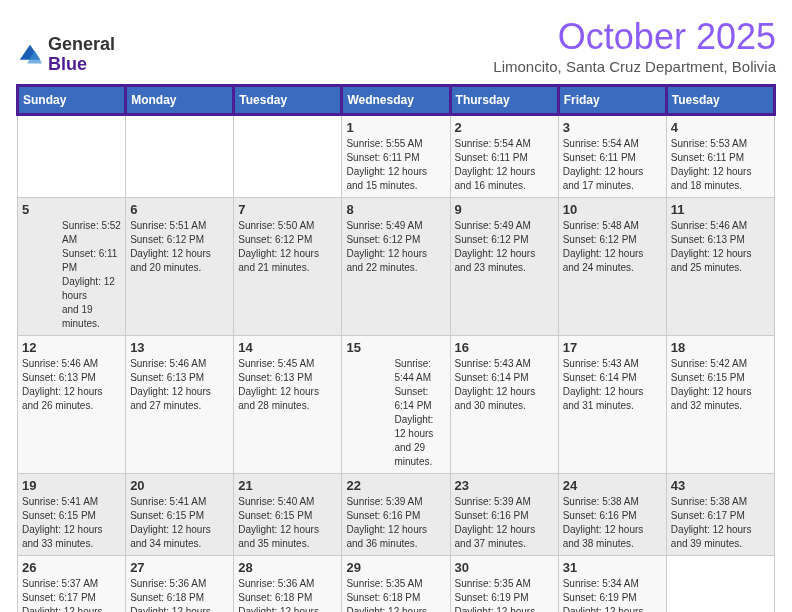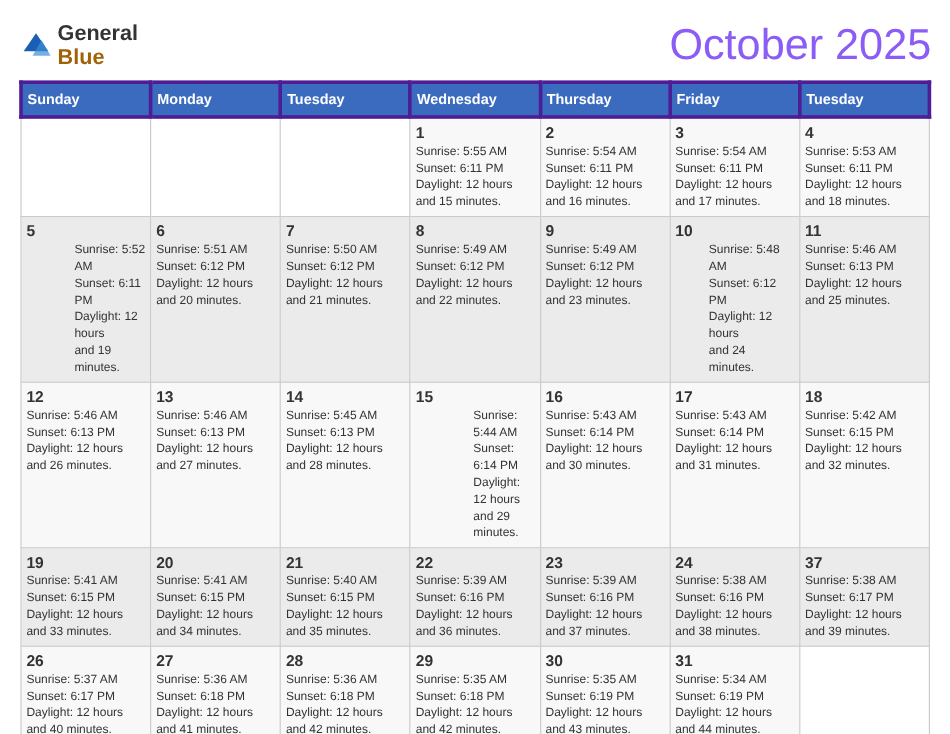--- a/index.html
+++ b/index.html
@@ -20,21 +20,21 @@
       display: flex;
       align-items: center;
       gap: 4px;
     }
     .logo-text {
       font-size: 18px;
       font-weight: bold;
       line-height: 1.1;
     }
     .logo-general { color: #333; }
-    .logo-blue { color: #a16207; }
+    .logo-blue { color: #4c1d95; }
     .logo-icon {
       width: 28px;
       height: 28px;
     }
     .title-area {
       text-align: right;
     }
     .month-title {
       font-size: 36px;
       font-weight: normal;
@@ -95,20 +95,21 @@
       <polygon points="15,4 26,20 4,20" fill="#1a5fb4"></polygon>
       <polygon points="20,10 28,24 12,24" fill="#3a8fd4" opacity="0.7"></polygon>
     </svg>
     <div class="logo-text">
       <span class="logo-general">General</span><br>
       <span class="logo-blue">Blue</span>
     </div>
   </div>
   <div class="title-area">
     <div class="month-title">October 2025</div>
+    <div class="subtitle">Limoncito, Santa Cruz Department, Bolivia</div>
   </div>
 </div>
 
 <table class="calendar">
   <thead>
     <tr>
     <th>Sunday</th>
         <th>Monday</th>
         <th>Tuesday</th>
         <th>Wednesday</th>
@@ -182,21 +183,21 @@
         </td>
         <td>
           <div class="day-number">9</div>
           <div class="day-info" style="white-space: pre-line;">Sunrise: 5:49 AM
 Sunset: 6:12 PM
 Daylight: 12 hours
 and 23 minutes.</div>
         </td>
         <td>
           <div class="day-number">10</div>
-          <div class="day-info" style="white-space: pre-line; margin-left: 28px;">Sunrise: 5:48 AM
+          <div class="day-info" style="white-space: pre-line;">Sunrise: 5:48 AM
 Sunset: 6:12 PM
 Daylight: 12 hours
 and 24 minutes.</div>
         </td>
         <td>
           <div class="day-number">11</div>
           <div class="day-info" style="white-space: pre-line;">Sunrise: 5:46 AM
 Sunset: 6:13 PM
 Daylight: 12 hours
 and 25 minutes.</div>
@@ -290,21 +291,21 @@
 and 37 minutes.</div>
         </td>
         <td>
           <div class="day-number">24</div>
           <div class="day-info" style="white-space: pre-line;">Sunrise: 5:38 AM
 Sunset: 6:16 PM
 Daylight: 12 hours
 and 38 minutes.</div>
         </td>
         <td>
-          <div class="day-number">37</div>
+          <div class="day-number">43</div>
           <div class="day-info" style="white-space: pre-line;">Sunrise: 5:38 AM
 Sunset: 6:17 PM
 Daylight: 12 hours
 and 39 minutes.</div>
         </td>
       </tr>
       <tr>
         <td>
           <div class="day-number">26</div>
           <div class="day-info" style="white-space: pre-line;">Sunrise: 5:37 AM

